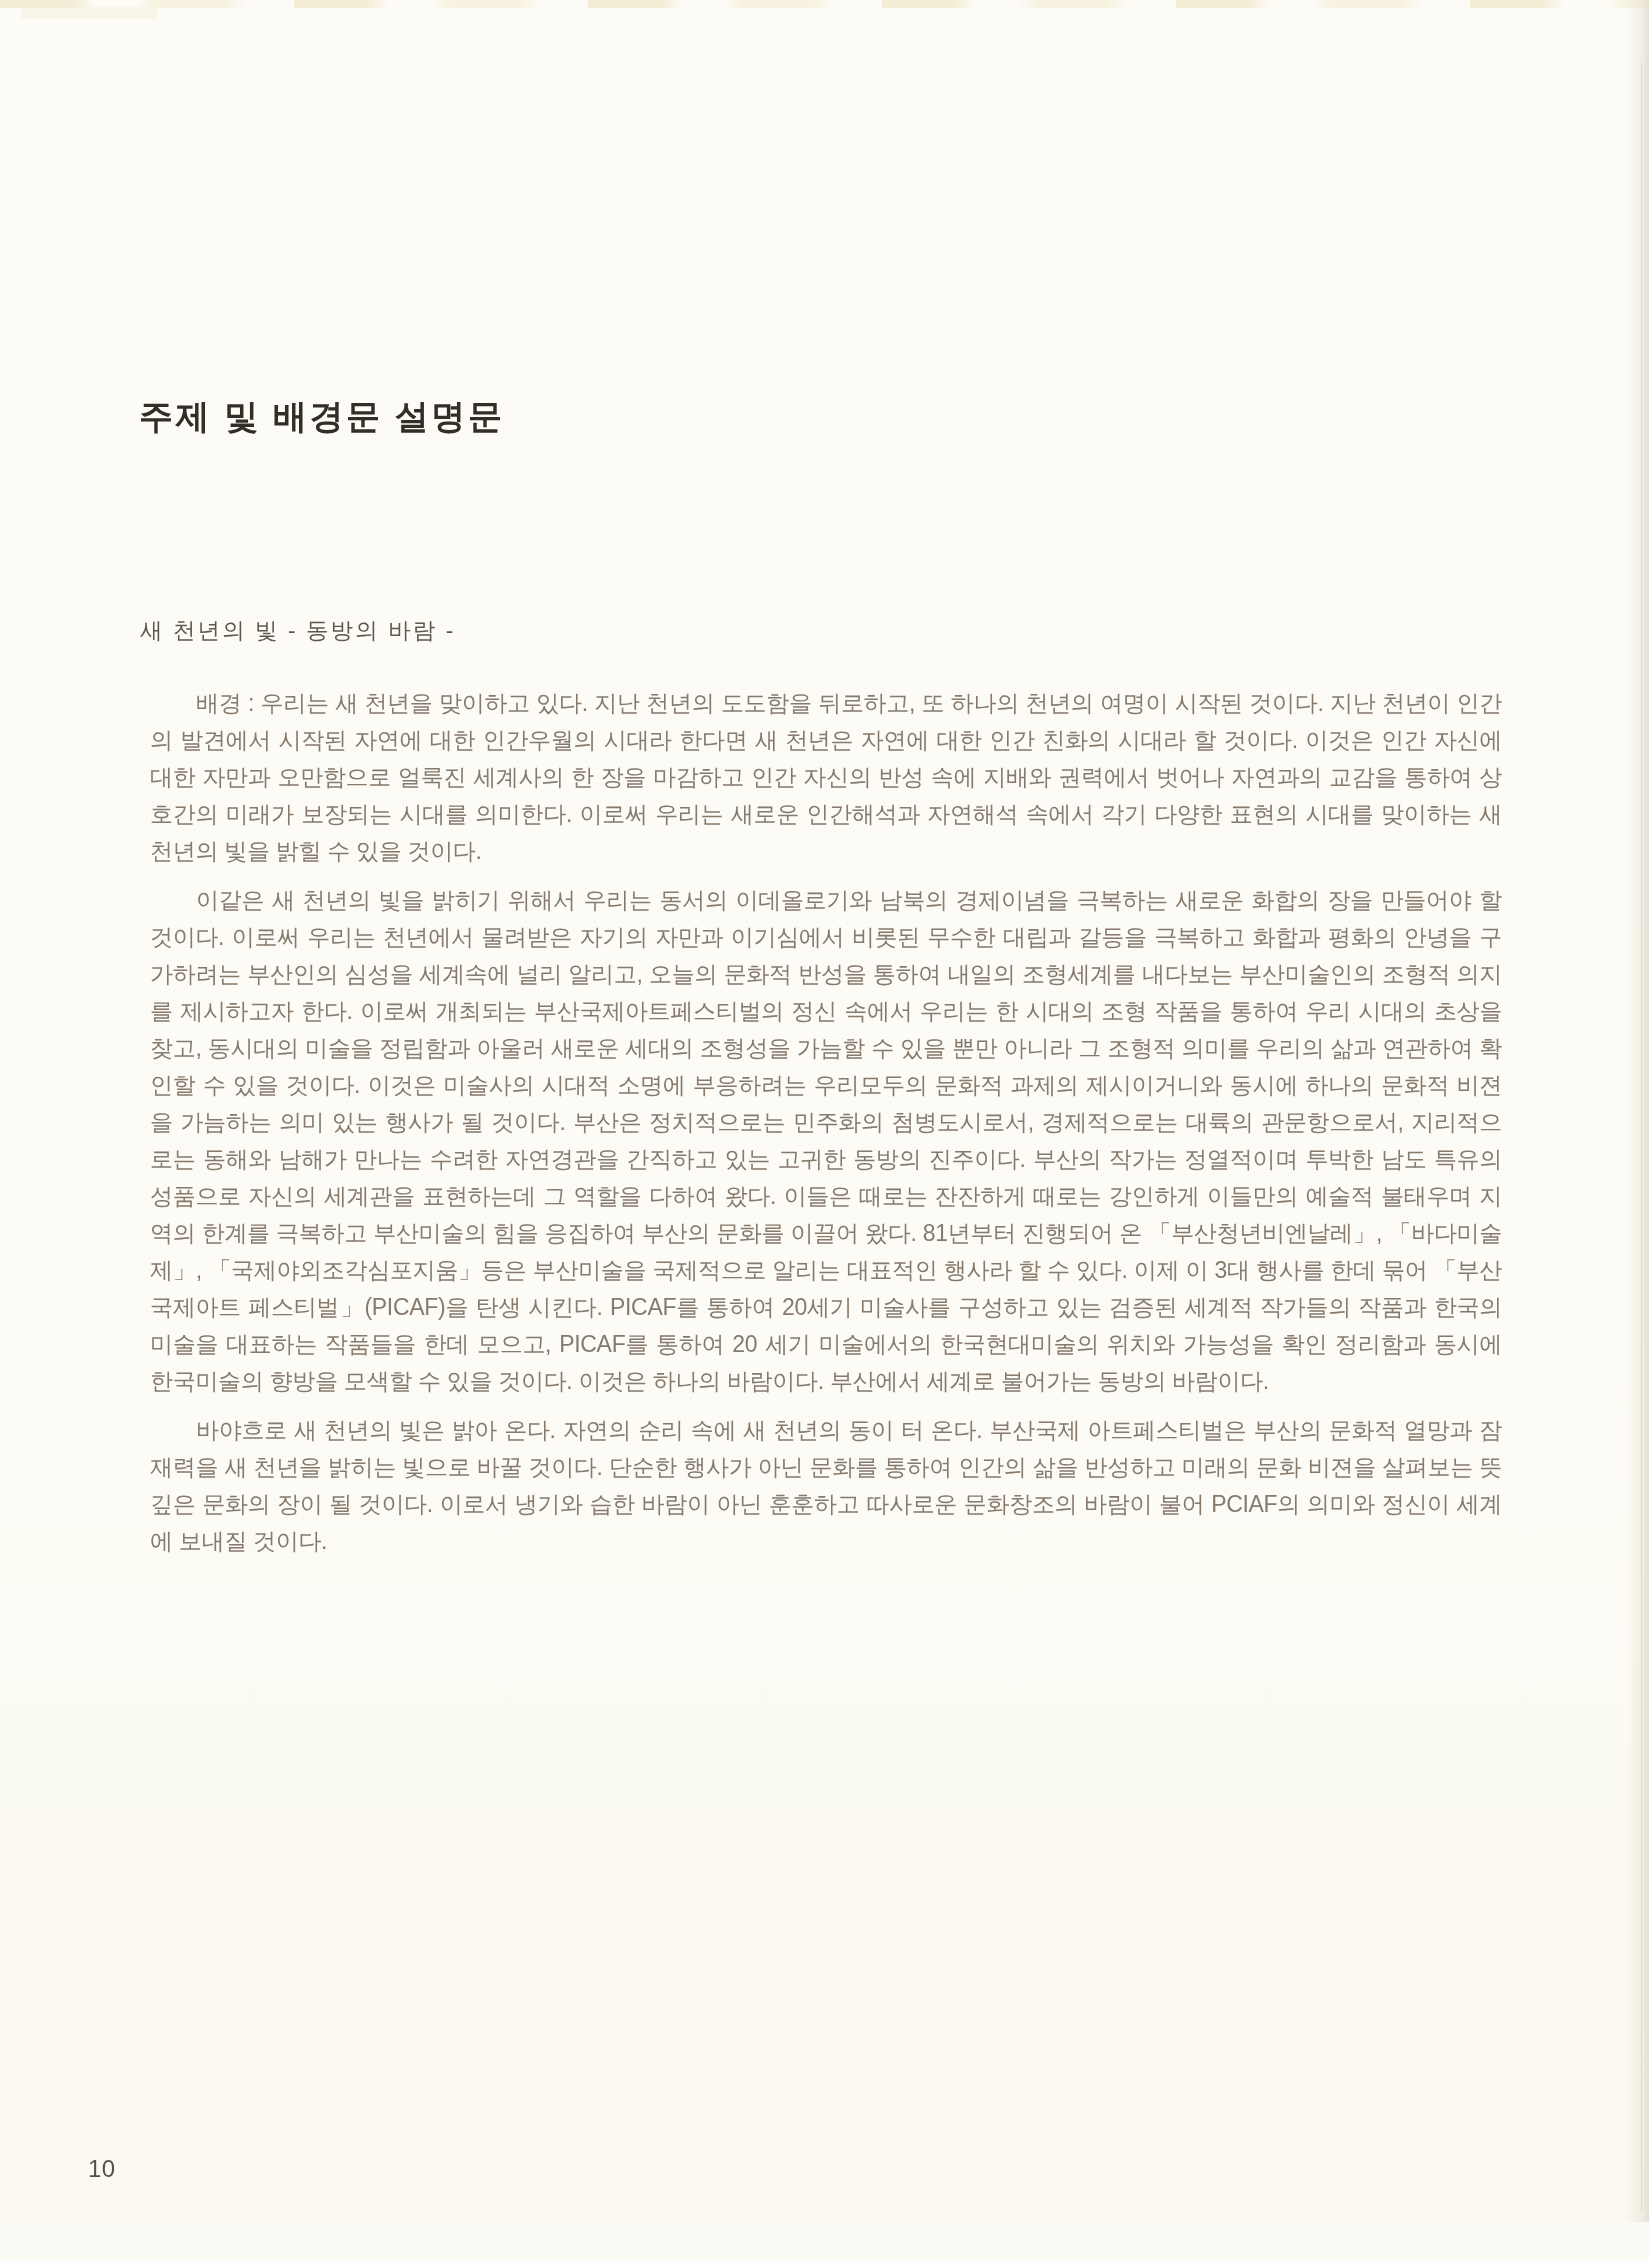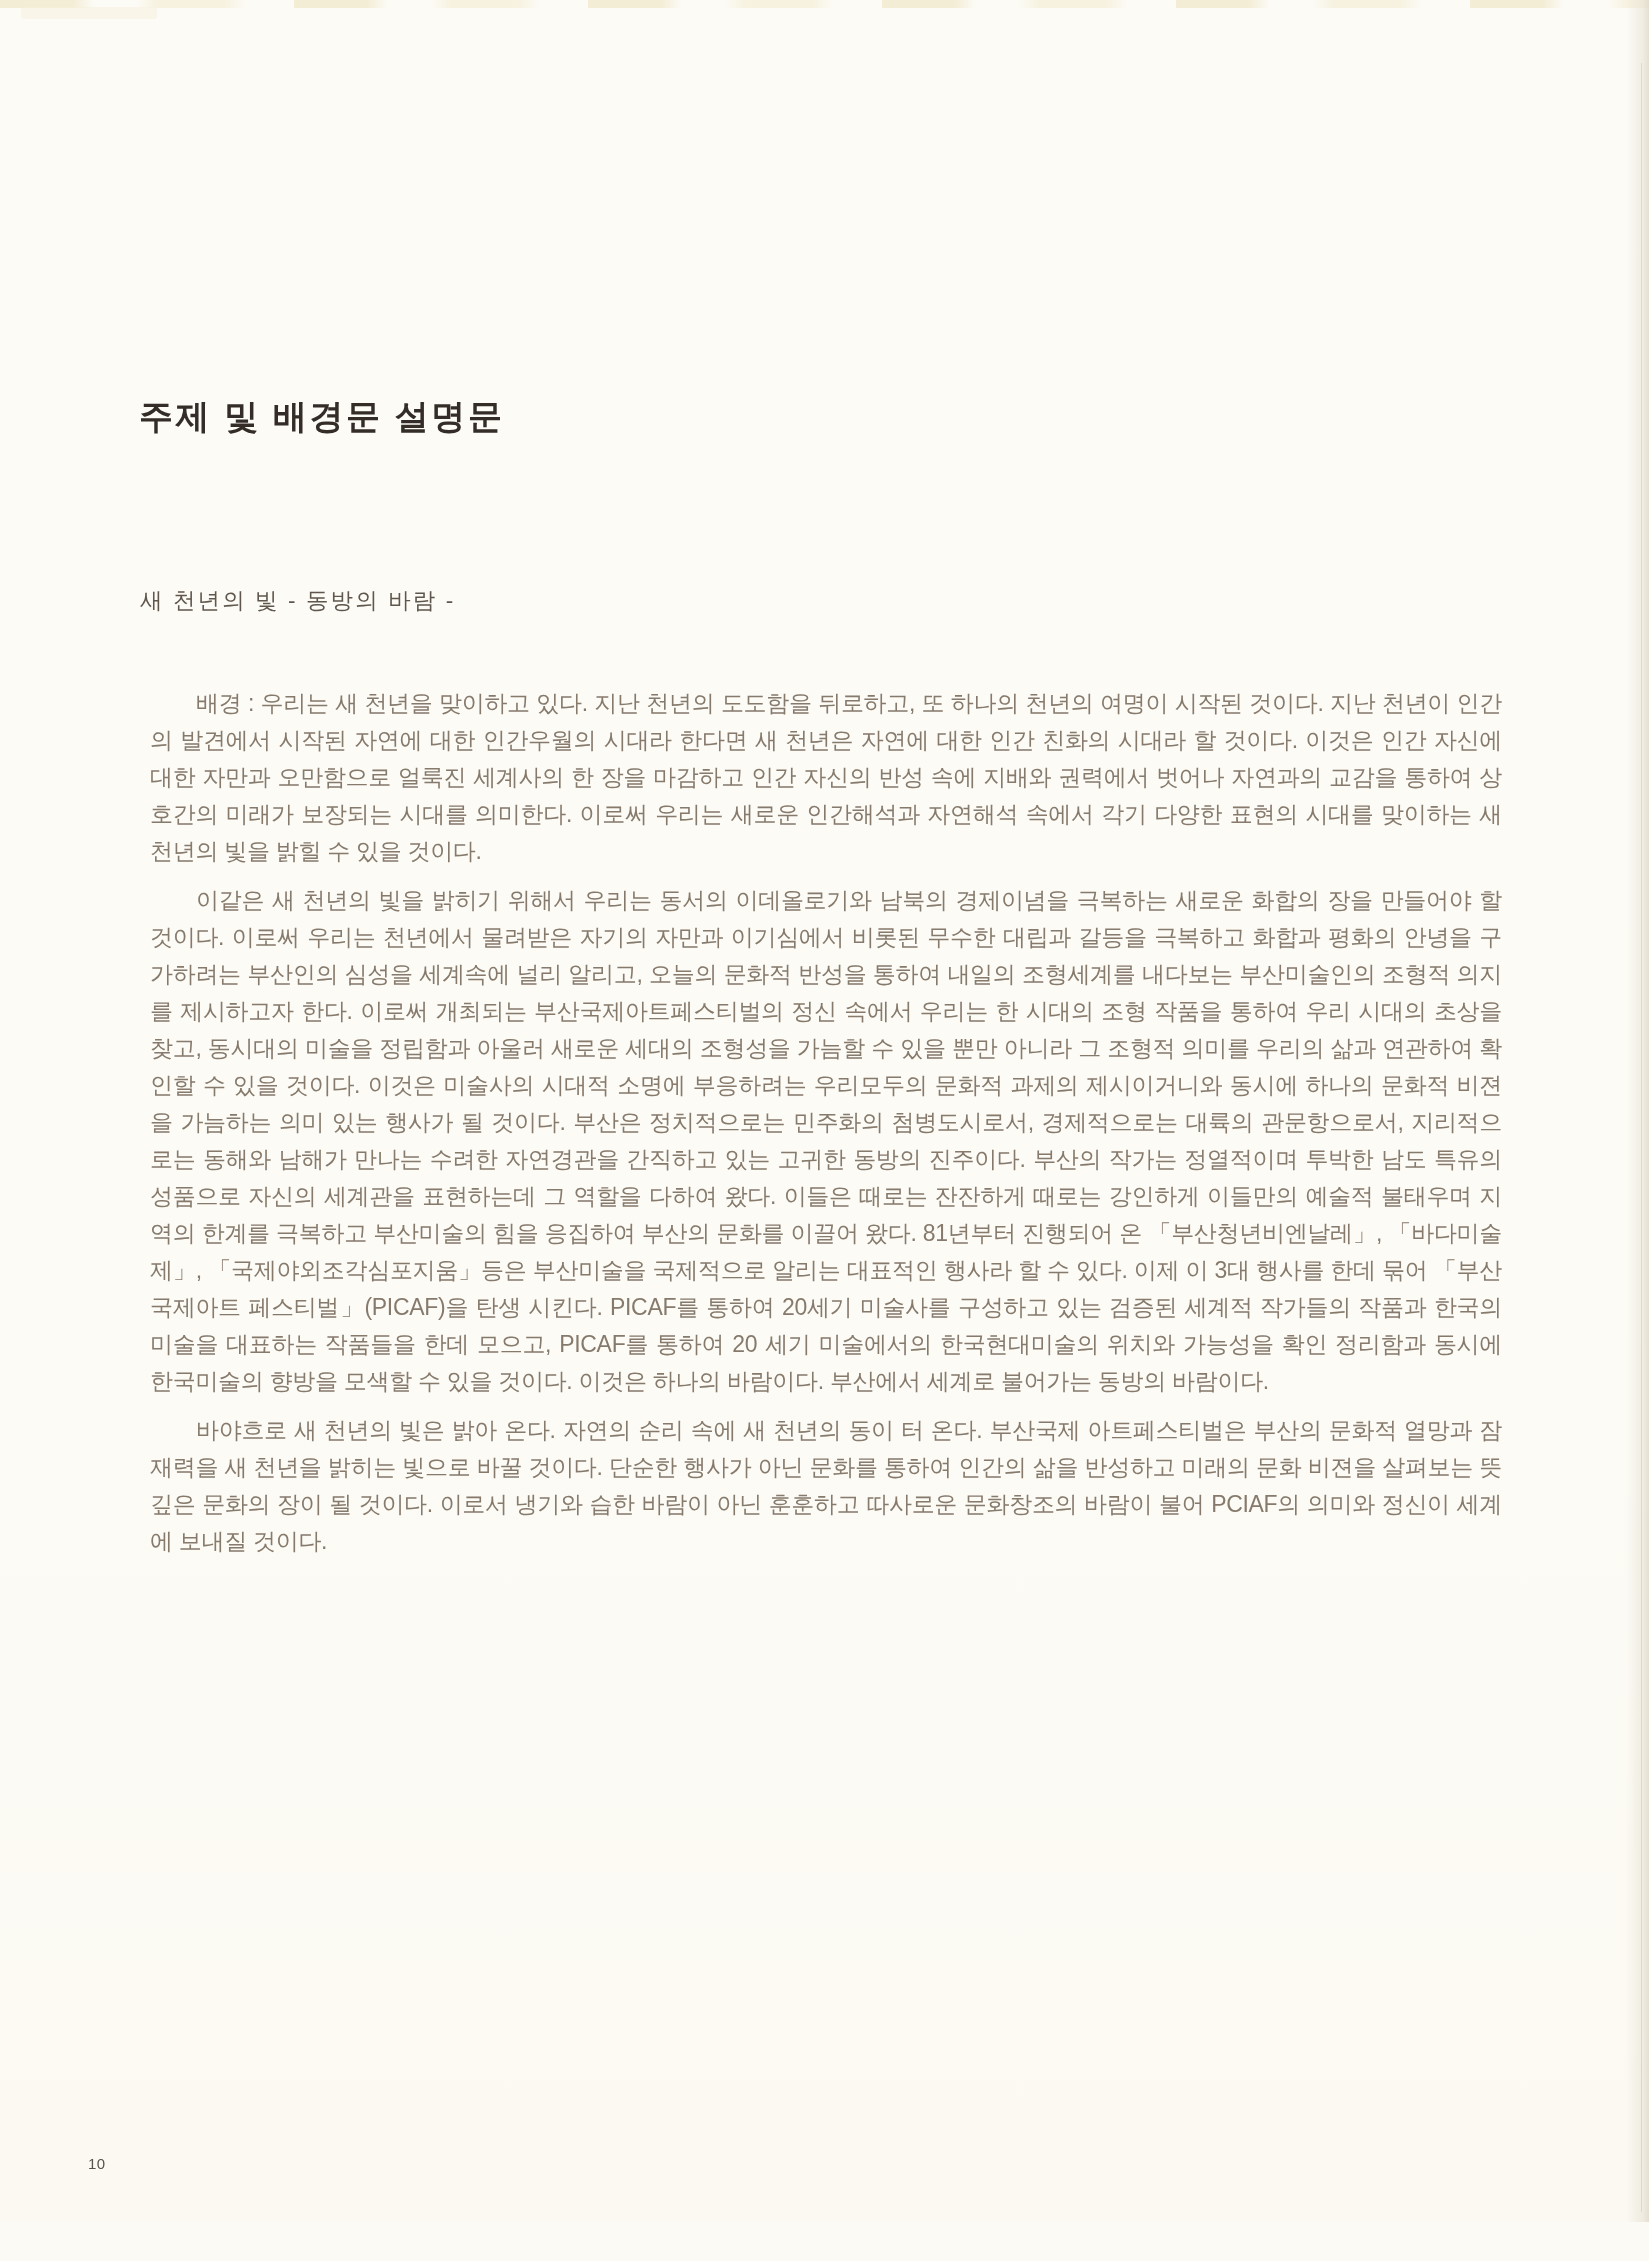--- a/index.html
+++ b/index.html
@@ -53,21 +53,21 @@
     top: 394px;
     font-size: 34px;
     font-weight: bold;
     letter-spacing: 2.6px;
     color: #332c27;
     white-space: nowrap;
   }
   .doc-subtitle {
     position: absolute;
     left: 140px;
-    top: 585px;
+    top: 615px;
     font-size: 22.5px;
     font-weight: normal;
     letter-spacing: 2.1px;
     color: #5f574d;
     white-space: nowrap;
   }
   .doc-body {
     position: absolute;
     left: 138px;
     top: 673px;
@@ -81,21 +81,21 @@
   }
   .doc-body p {
     margin: 12px;
     padding: 0;
     text-indent: 46px;
   }
   .page-number {
     position: absolute;
     left: 88px;
     top: 2155px;
-    font-size: 15px;
+    font-size: 24px;
     color: #55524c;
     letter-spacing: 0.5px;
   }
 </style>
 </head>
 <body>
 
 <div class="page">
 
   <div class="scan-noise-top"></div>

